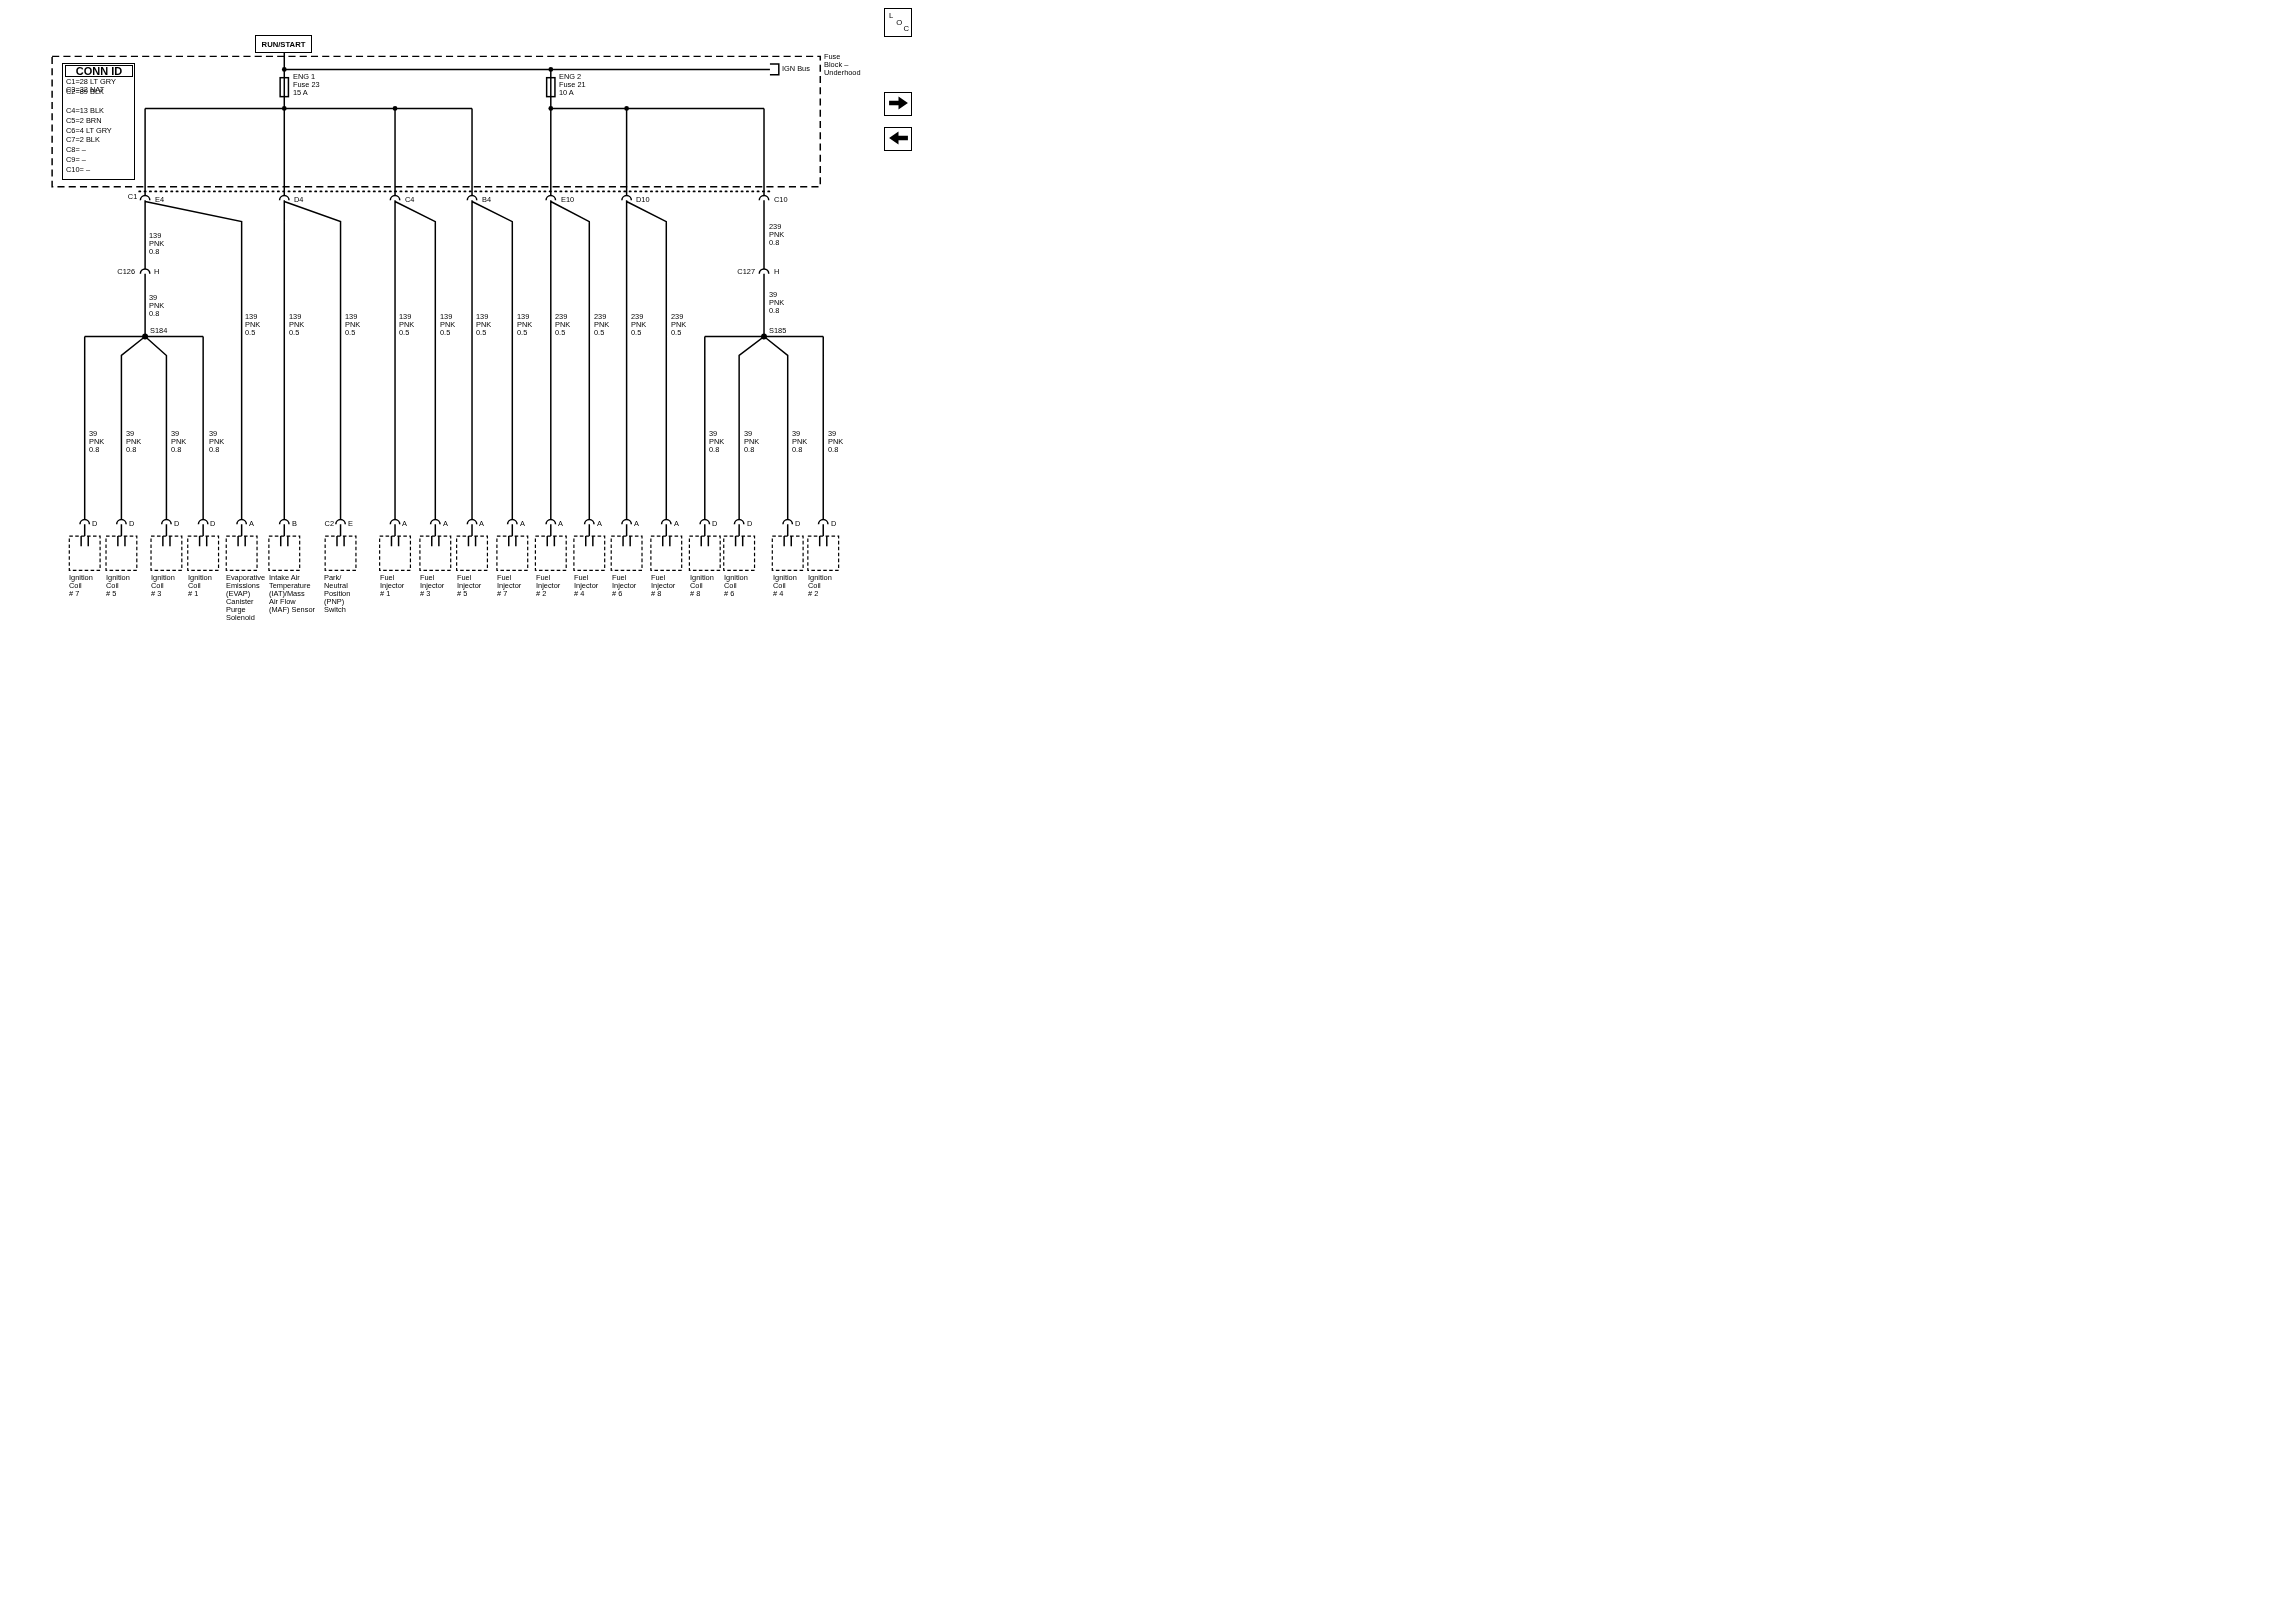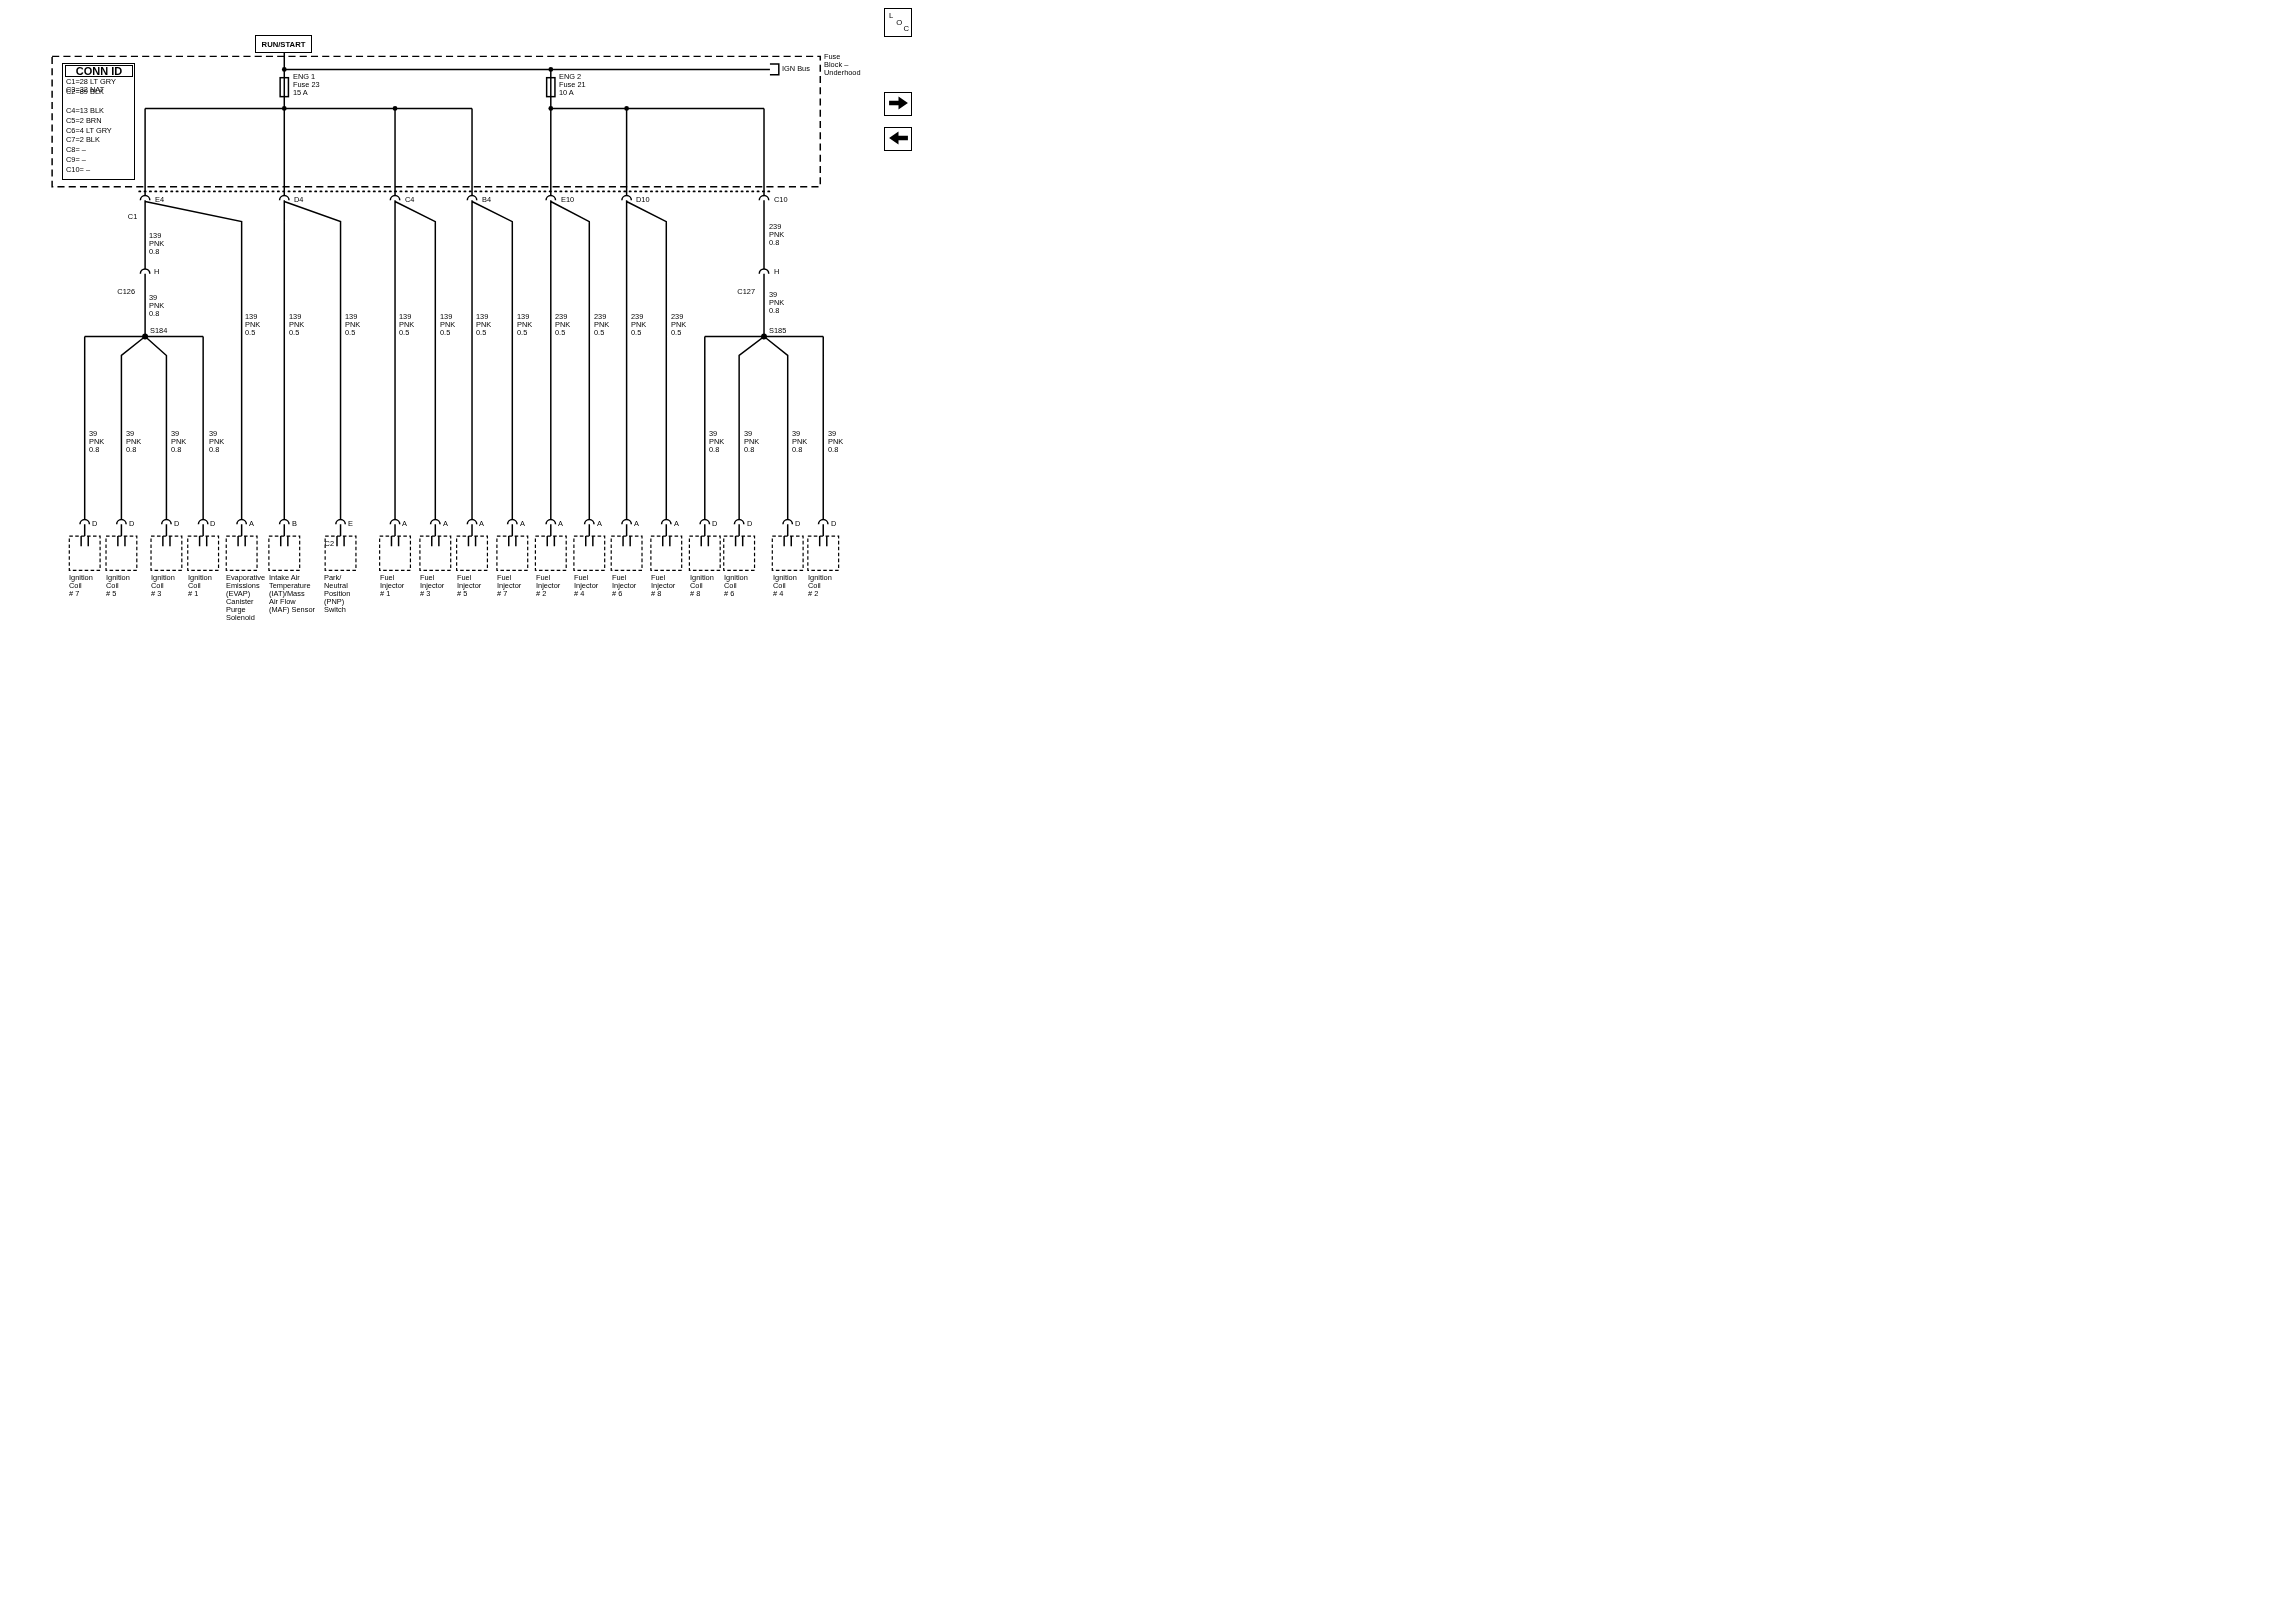--- a/index.html
+++ b/index.html
@@ -1,20 +1,20 @@
 <!DOCTYPE html>
 <html style="font-size:9.5px"><head>
 <meta charset="utf-8">
 <style>
   html,body{margin:0;padding:0;background:#fff;}
   .stage{position:relative;width:918px;height:644px;background:#ffffff;
          font-family:"Liberation Sans",sans-serif;color:#000;overflow:hidden;}
   svg{position:absolute;left:0;top:0;}
   .lbl{position:absolute;white-space:pre-line;font-size:7.4px;line-height:8px;color:#000;}
-  .r{text-align:right;margin-top:20px;}
+  .r{text-align:right;}
   .b{font-weight:bold;}
   .box{position:absolute;border:1.8px solid #000;box-sizing:border-box;background:#fff;}
   .thin{border-width:1.2px;}
   .center{display:flex;align-items:center;justify-content:center;}
   .btn{position:absolute;border:1.8px solid #000;background:#fff;cursor:pointer;box-sizing:border-box;padding:0;}
   .locletter{position:absolute;font-size:7.7px;}
 </style>
 </head>
 <body>
 

